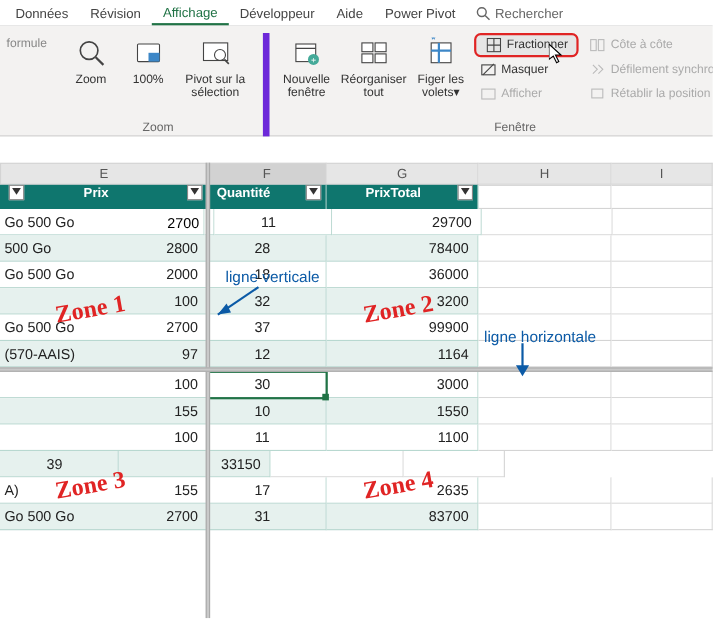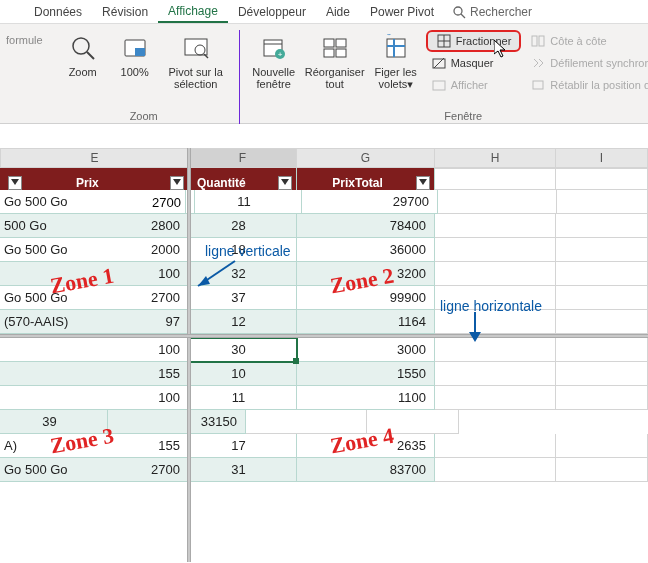--- a/index.html
+++ b/index.html
@@ -1,27 +1,27 @@
 <!DOCTYPE html>
 <html><head>
 <meta charset="utf-8">
 <style>
   * { box-sizing: border-box; margin: 0; padding: 0; }
   body { font-family: "Segoe UI", Arial, sans-serif; font-size: 12px; background: #fff; width: 648px; overflow: hidden; }
 
   
-  .tabs { display: flex; align-items: center; padding: 0 24px; height: 24px; border-bottom: 1px solid #ddd; }
+  .tabs { display: flex; align-items: center; padding: 0 4px; height: 24px; border-bottom: 1px solid #ddd; }
   .tab { padding: 3px 10px; color: #444; cursor: pointer; }
   .tab.active { color: #217346; border-bottom: 2px solid #217346; font-weight: 400; }
   .searchset { display: flex; align-items: center; margin-left: 8px; color: #666; }
   .searchset svg { margin-right: 4px; }
 
   
   .ribbon { display: flex; align-items: flex-start; background: #f3f2f1; border-bottom: 1px solid #d0d0d0; height: 100px; padding-top: 6px; }
-  .group { display: flex; flex-direction: column; align-items: center; border-right: 1px solid #6d28d9; padding: 0 8px; height: 94px; }
+  .group { display: flex; flex-direction: column; align-items: center; border-right: 6px solid #6d28d9; padding: 0 8px; height: 94px; }
   .group-row { display: flex; align-items: flex-start; flex: 1; }
   .group-label { font-size: 11px; color: #666; margin-top: auto; padding-bottom: 2px; }
   .bigbtn { display: flex; flex-direction: column; align-items: center; justify-content: flex-start; width: 52px; padding: 2px 2px 0 2px; cursor: pointer; }
   .bigbtn .ico { width: 32px; height: 32px; display: flex; align-items: center; justify-content: center; margin-bottom: 2px; }
   .bigbtn span.lbl { font-size: 11px; color: #333; text-align: center; line-height: 1.1; }
   .bigbtn.wide { width: 70px; }
   .smallcol { display: flex; flex-direction: column; justify-content: flex-start; margin-left: 4px; text-align: center; }
   .smallbtn { display: flex; align-items: center; height: 22px; padding: 0 5px; font-size: 11px; color: #333; cursor: pointer; white-space: nowrap; }
   .smallbtn.disabled { color: #aaa; }
   .smallbtn .mini { width: 16px; height: 16px; display: flex; align-items: center; justify-content: center; margin-right: 4px; }
@@ -29,21 +29,21 @@
   .cursor { position: absolute; pointer-events: none; }
 
   
   .grid-wrap { position: relative; width: 648px; height: 414px; background: #fff; margin-top: 24px; }
   .colheads { position: absolute; top: 0; left: 0; right: 0; height: 20px; display: flex; }
   .colhead { border: 1px solid #d4d4d4; border-left: none; background: #e6e6e6; color: #555; text-align: center; font-size: 12px; line-height: 18px; }
   .colhead.first { border-left: 1px solid #d4d4d4; }
   .colhead.active { background: #d2d2d2; }
 
   .tblhead { position: absolute; top: 20px; left: 0; right: 0; height: 22px; display: flex; }
-  .thcell { background: #7f1d1d; color: #fff; font-weight: 600; font-size: 12px; display: flex; align-items: flex-end; padding-left: 8px; border-right: 1px solid #b8d8d0; }
+  .thcell { background: #0f766e; color: #fff; font-weight: 600; font-size: 12px; display: flex; align-items: flex-start; padding-left: 8px; border-right: 1px solid #b8d8d0; }
   .thcell .dd { margin-left: auto; margin-right: 4px; width: 14px; height: 14px; background: #fff; border: 1px solid #888; display: flex; align-items: center; justify-content: center; }
   .thcell .dd svg polygon { fill: #333; }
   .thwhite { background: #fff; border: 1px solid #d4d4d4; border-left: none; }
 
   .body { position: absolute; top: 42px; left: 0; right: 0; bottom: 0; }
   .row { display: flex; height: 24px; text-align: right; }
   .cell { border-right: 1px solid #b8d8d0; border-bottom: 1px solid #b8d8d0; padding-right: 8px; font-size: 13px; color: #222; display: flex; align-items: center; }
   .cell.num { justify-content: flex-end; }
   .cell.txt { justify-content: flex-start; padding-left: 4px; }
   .cell.center { justify-content: center; }

